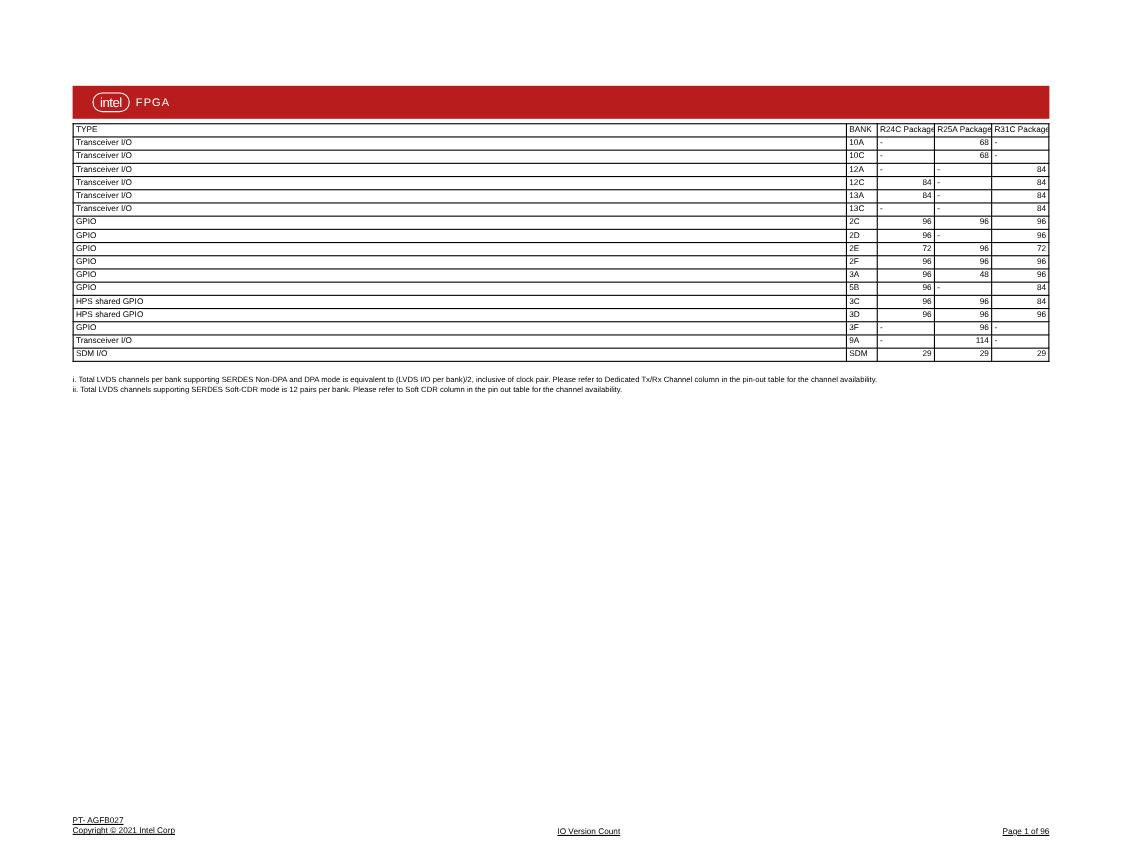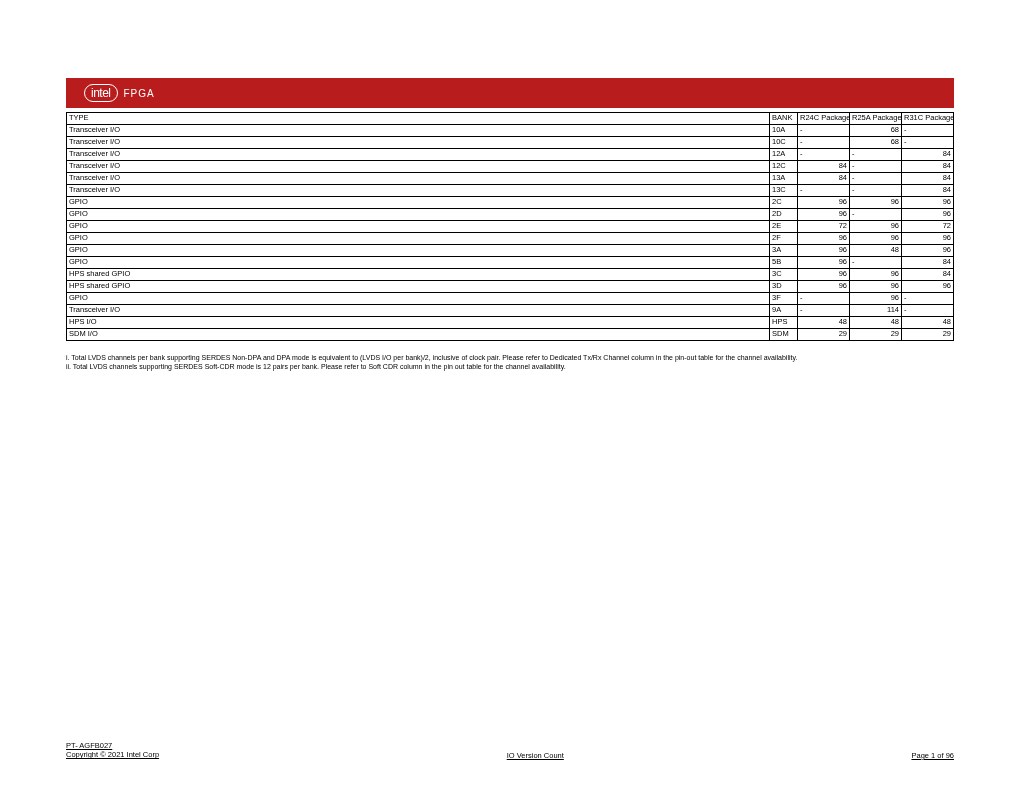--- a/index.html
+++ b/index.html
@@ -227,27 +227,20 @@
           <td class="num" style="text-align: left;">-</td>
         </tr>
         <tr>
           <td>Transceiver I/O</td>
           <td>9A</td>
           <td class="num" style="text-align: left;">-</td>
           <td class="num">114</td>
           <td class="num" style="text-align: left;">-</td>
         </tr>
         <tr>
-          <td>HPS I/O</td>
-          <td>HPS</td>
-          <td class="num">48</td>
-          <td class="num">48</td>
-          <td class="num">48</td>
-        </tr>
-        <tr>
           <td>SDM I/O</td>
           <td>SDM</td>
           <td class="num">29</td>
           <td class="num">29</td>
           <td class="num">29</td>
         </tr>
       </tbody>
   </table>
 
   <div class="notes">

